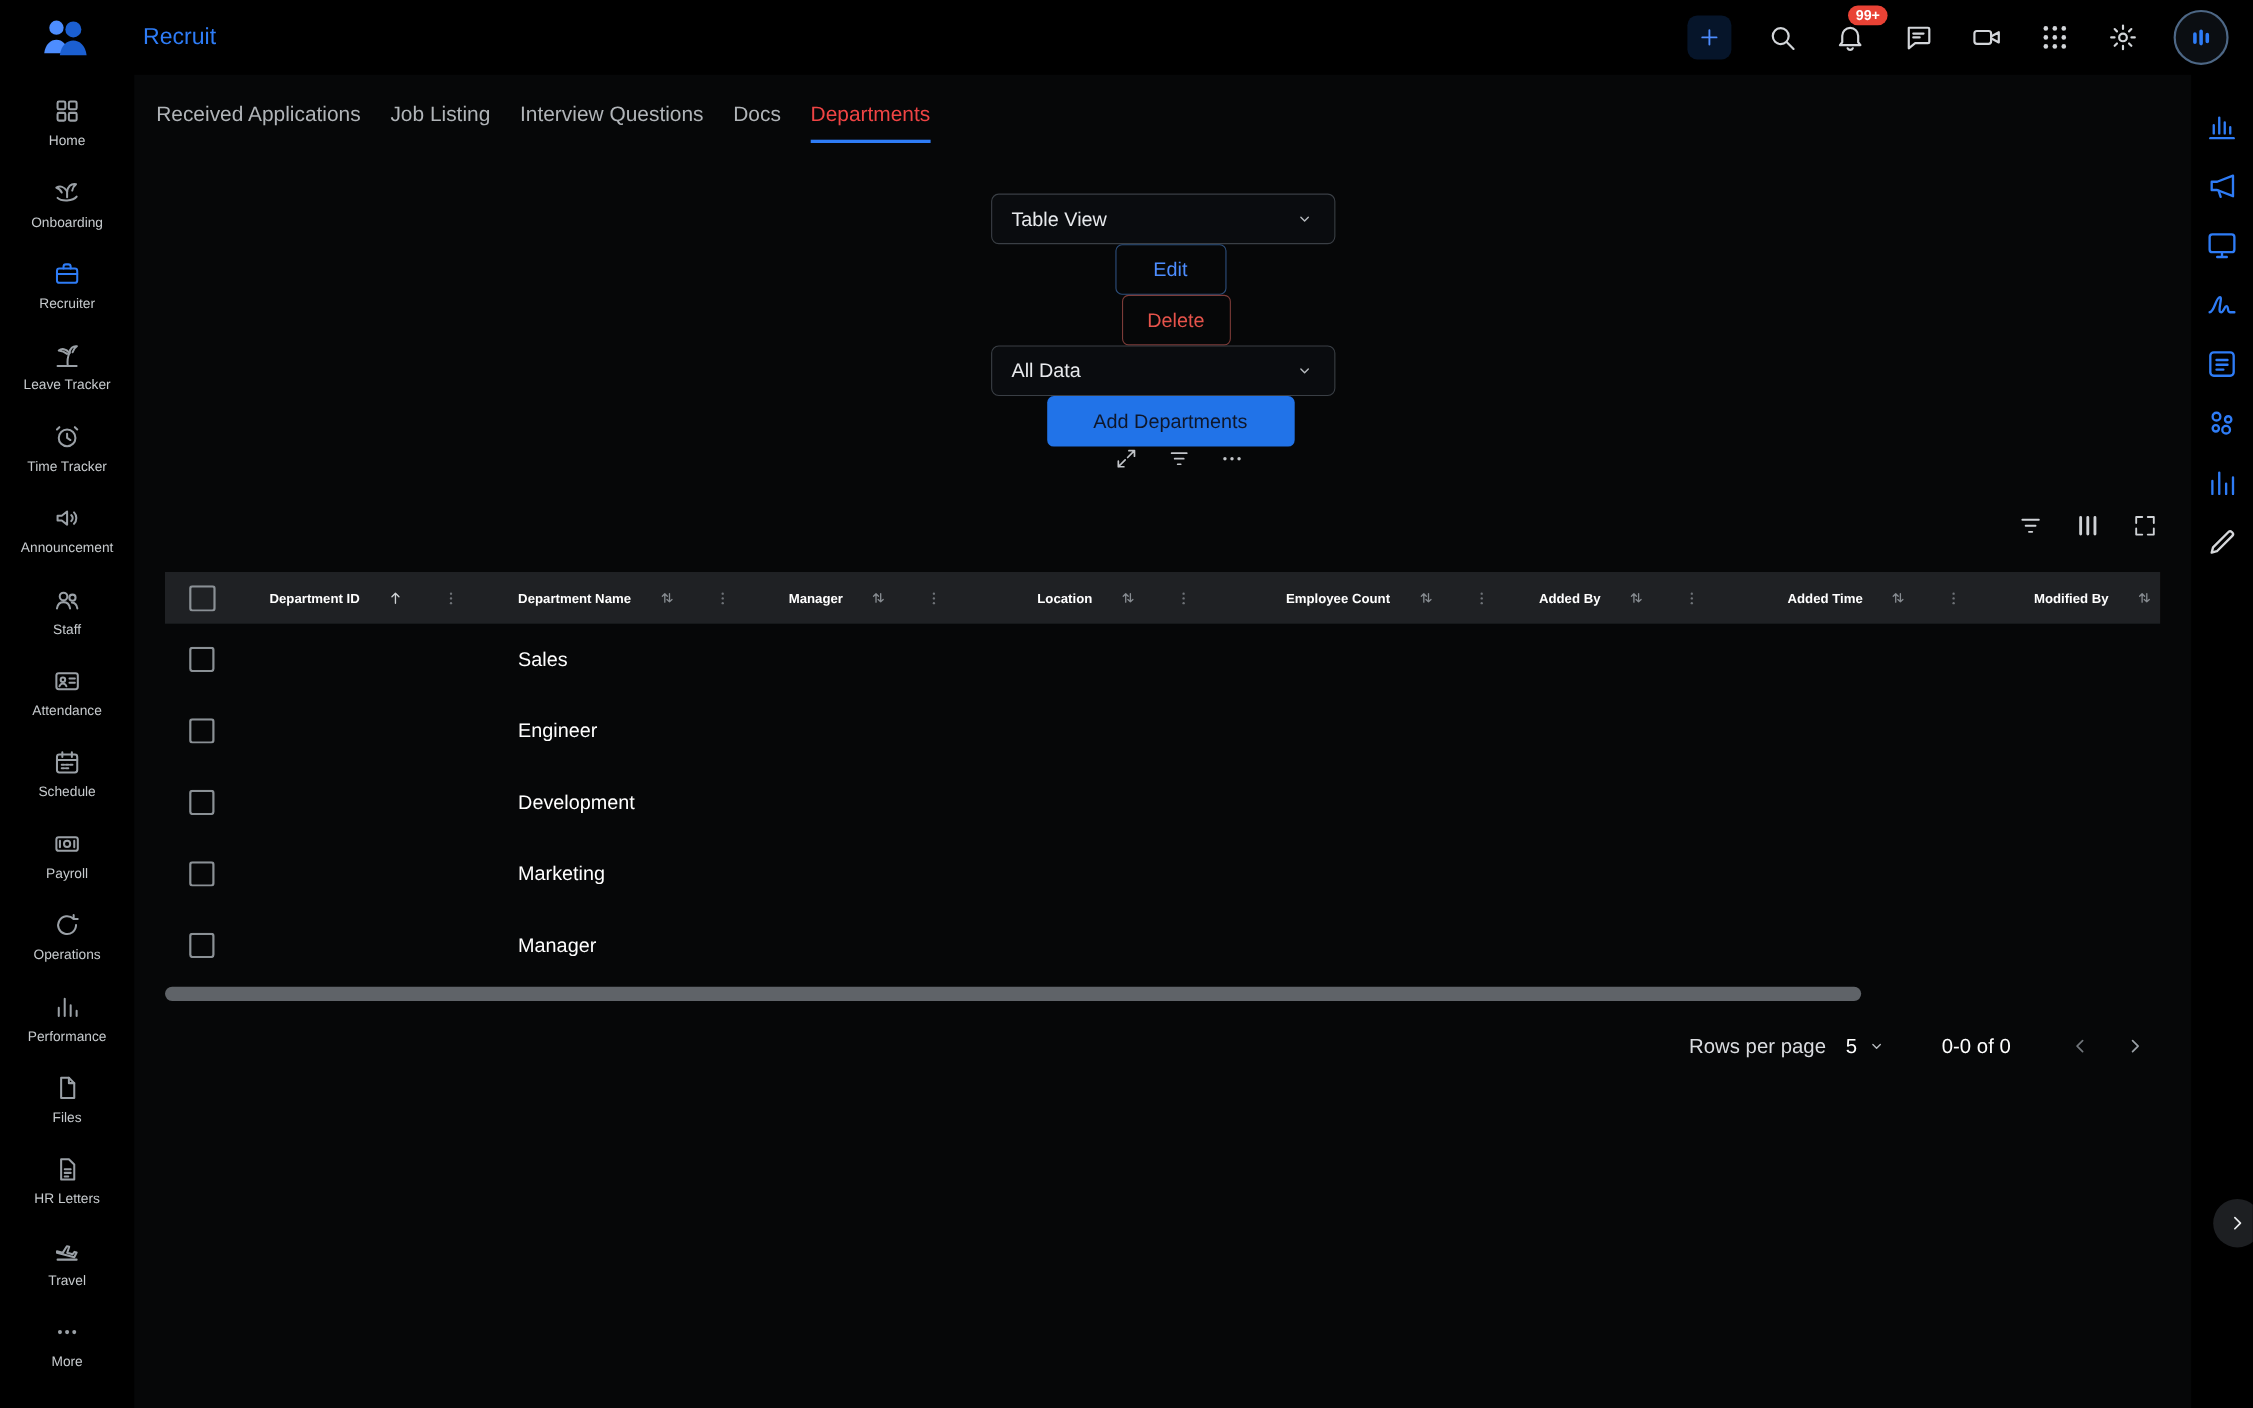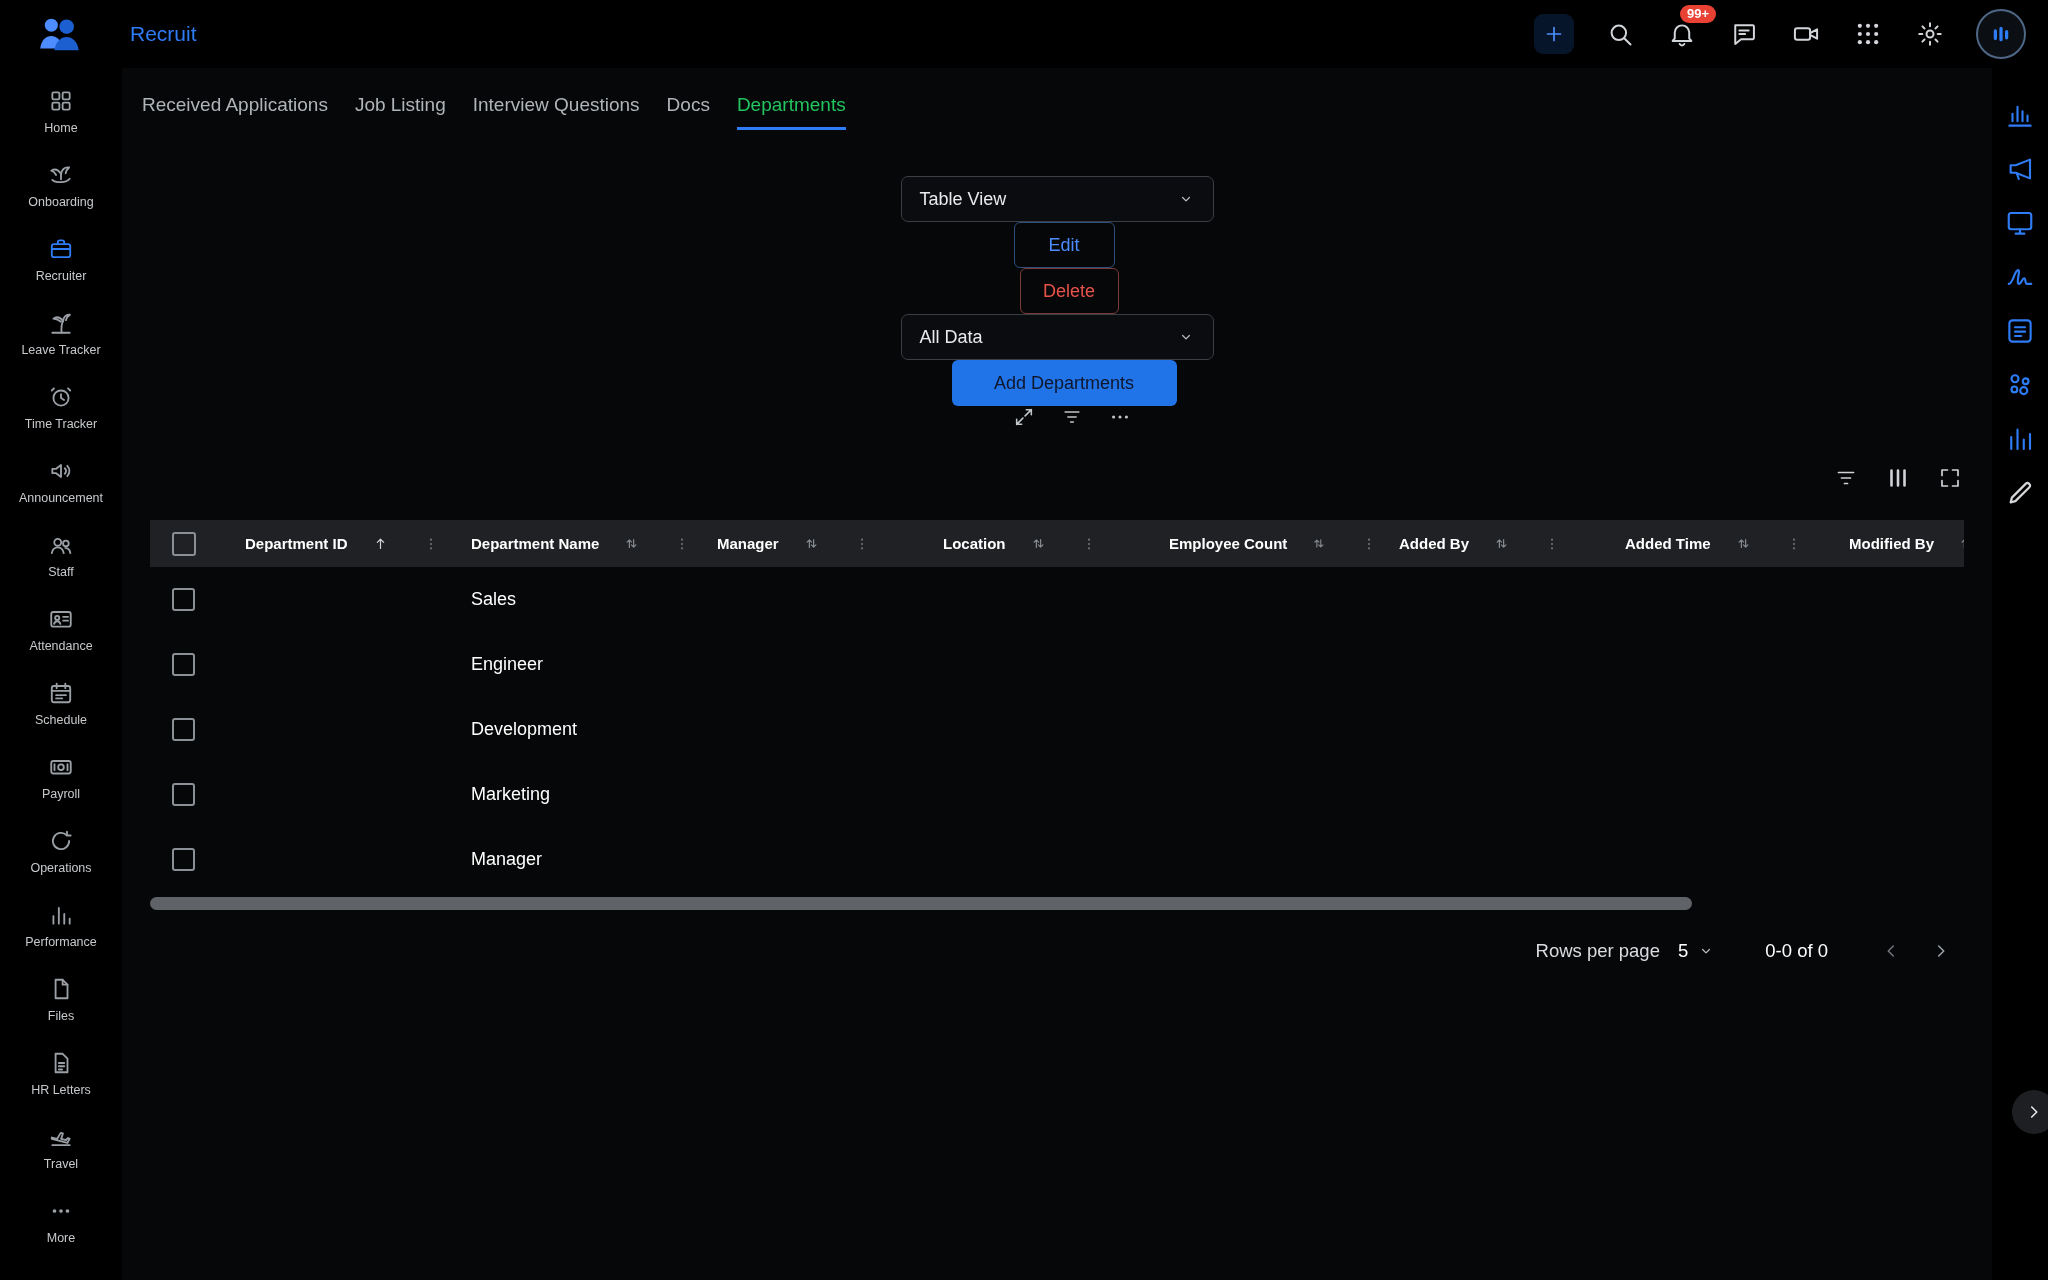--- a/index.html
+++ b/index.html
@@ -27,39 +27,39 @@
   .rail{position:absolute;right:0;top:68px;bottom:0;width:56px;display:flex;flex-direction:column;align-items:center;padding-top:32px;gap:24px;background:#000;}
   .rail-btn{width:30px;height:30px;color:#2e7cf6;cursor:pointer;display:flex;align-items:center;justify-content:center;}
   .rail-btn.light{color:#d5d7da;}
   .rail-chevron{position:absolute;top:1022px;right:-8px;width:44px;height:44px;border-radius:50%;background:#1d1f22;color:#e8eaed;display:flex;align-items:center;justify-content:center;cursor:pointer;}
   .vscroll{position:absolute;left:1961px;top:918px;width:7px;height:26px;background:#e8eaed;border-radius:4px;cursor:pointer;}
 
   
   .main{position:absolute;left:122px;top:68px;right:56px;bottom:0;background:#060708;overflow:hidden;}
   .tabs{display:flex;gap:27px;padding:26px 0 0 20px;font-size:19px;color:#b0b4b8;}
   .tab{padding-bottom:11px;cursor:pointer;white-space:nowrap;}
-  .tab.active{color:#22c55e;border-bottom:3px solid #2e7cf6;}
+  .tab.active{color:#ef4444;border-bottom:3px solid #2e7cf6;}
 
   .toolbar{display:flex;align-items:center;margin:46px 28px 0 28px;flex-direction:column;}
   .select{display:flex;align-items:center;justify-content:space-between;width:313px;height:46px;box-sizing:border-box;padding:0 18px;background:#0a0c0f;border:1px solid #3a3f45;border-radius:7px;font-size:18px;color:#e8eaed;cursor:pointer;}
   .caret{color:#b7bbbf;display:flex;align-items:center;}
   .btn{height:46px;border-radius:6px;font-size:18px;font-family:inherit;display:flex;align-items:center;justify-content:center;cursor:pointer;background:transparent;box-sizing:border-box;border:none;}
   .btn-edit{width:101px;margin-left:14px;border:1px solid #2d4f7c;color:#4d8dff;}
   .btn-delete{width:99px;margin-left:24px;border:1px solid #7c3b38;color:#e5534b;}
   .spacer{flex:1;}
   .btn-add{width:225px;margin-left:14px;background:#2173e8;color:#0f172a;}
   .toolbar-icons{display:flex;align-items:center;gap:26px;margin-left:30px;color:#c2c5c9;}
   .tbar-ic{display:flex;align-items:center;justify-content:center;cursor:pointer;}
 
   .table-tools{display:flex;justify-content:flex-end;align-items:center;gap:28px;margin:38px 30px 0 0;color:#cfd2d6;}
   .tool-ic{display:flex;align-items:center;justify-content:center;cursor:pointer;}
 
   .table{margin:30px 28px 0 28px;overflow:hidden;}
   .thead{display:flex;height:47px;background:#1f2124;align-items:center;overflow:hidden;}
-  .th{display:flex;align-items:center;gap:24px;padding-left:22px;box-sizing:border-box;color:#fff;font-weight:bold;font-size:15px;white-space:nowrap;flex:none;overflow:hidden;cursor:pointer;}
+  .th{display:flex;align-items:center;gap:24px;padding-left:22px;box-sizing:border-box;color:#fff;font-weight:bold;font-size:12px;white-space:nowrap;flex:none;overflow:hidden;cursor:pointer;}
   .th svg.sort-asc{color:#d0d3d6;}
   .th svg.sort-both{color:#878c91;}
   .kebab-btn{color:#6f7378;margin-left:10px;display:flex;align-items:center;cursor:pointer;}
   .tr{display:flex;height:65px;align-items:center;overflow:hidden;cursor:pointer;}
   .td{padding-left:22px;box-sizing:border-box;font-size:18px;color:#fff;flex:none;white-space:nowrap;overflow:hidden;}
   .cbx{width:23px;height:23px;border:2px solid #8a9095;border-radius:3px;box-sizing:border-box;background:transparent;cursor:pointer;}
   .hd .cbx{width:24px;height:24px;}
 
   .hscroll{margin-top:5px;height:13px;}
   .hscroll .thumb{width:1542px;height:13px;background:#5f6368;border-radius:7px;cursor:pointer;}

